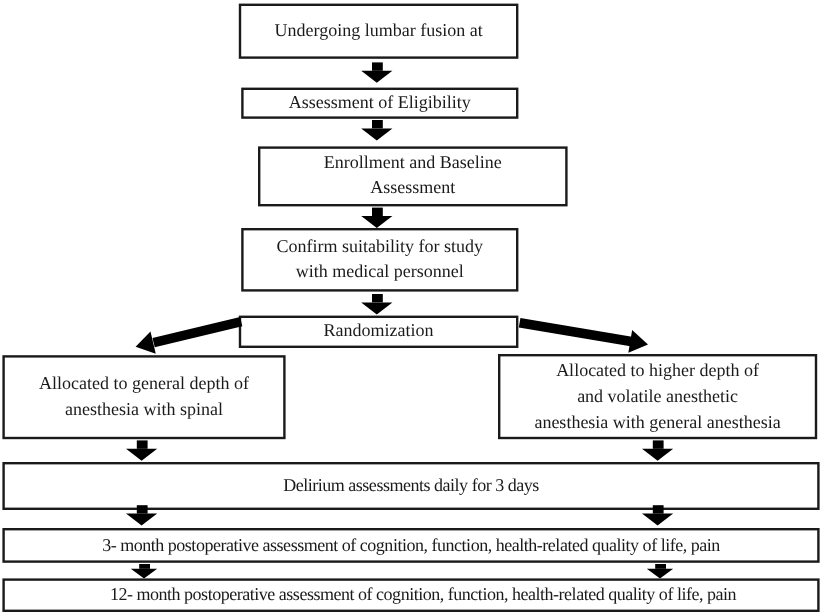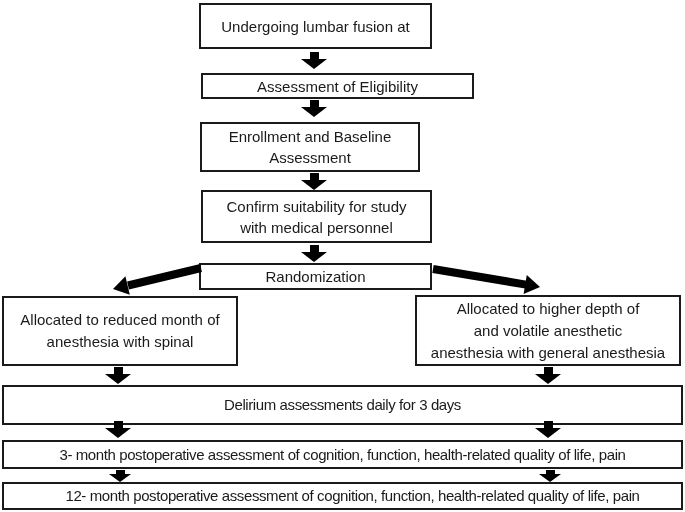--- a/index.html
+++ b/index.html
@@ -16,27 +16,28 @@
     box-sizing:border-box;
     border:2px solid #1a1a1a;
     background:#ffffff;
     display:flex;
     flex-direction:column;
     justify-content:center;
     align-items:center;
     text-align:left;
     font-size:15px;
     line-height:21px;
+    font-family:Liberation Serif, serif;
   }
   .node .ln{display:block;white-space:nowrap;}
   .wide{font-size:15px;letter-spacing:-0.4px;line-height:18px;}
   
   #n-undergoing  {left:199px;top:3px;  width:233px;height:46px;}
-  #n-eligibility {left:201px;top:73px; width:273px;height:26px;}
-  #n-enrollment  {left:200px;top:122px;width:220px;height:50px;}
+  #n-eligibility {left:201px;top:73px; width:231px;height:26px;}
+  #n-enrollment  {left:215px;top:122px;width:258px;height:50px;}
   #n-confirm     {left:201px;top:190px;width:231px;height:53px;}
   #n-randomization{left:199px;top:263px;width:233px;height:27px;}
   #n-alloc-reduced{left:2px; top:296px;width:236px;height:70px;line-height:22px;}
   #n-alloc-higher {left:415px;top:295px;width:266px;height:71px;line-height:22px;}
   #n-delirium    {left:2px;top:385px;width:681px;height:40px;}
   #n-three-month {left:2px;top:440px;width:681px;height:29px;}
   #n-twelve-month{left:2px;top:482px;width:681px;height:28px;padding-left:20px;}
   
   .varrow{position:absolute;width:26px;}
   .varrow .stem{width:9px;height:7px;background:#000;margin:0 auto;}
@@ -109,21 +110,21 @@
   <svg class="diag" id="d-left" width="108" height="38" viewBox="0 0 108 38">
     <line x1="99" y1="10" x2="26" y2="27.5" stroke="#000" stroke-width="8"></line>
     <polygon points="11,31 23.4,18.3 27.8,36.7" fill="#000"></polygon>
   </svg>
   <svg class="diag" id="d-right" width="115" height="38" viewBox="0 0 115 38">
     <line x1="3" y1="11" x2="96" y2="26.6" stroke="#000" stroke-width="8"></line>
     <polygon points="110,29 93.6,35.9 96.8,17.1" fill="#000"></polygon>
   </svg>
 
   <div class="node" id="n-alloc-reduced">
-    <span class="ln">Allocated to reduced month of</span>
+    <span class="ln">Allocated to general depth of</span>
     <span class="ln">anesthesia with spinal</span>
   </div>
 
   <div class="node" id="n-alloc-higher">
     <span class="ln">Allocated to higher depth of</span>
     <span class="ln">and volatile anesthetic</span>
     <span class="ln">anesthesia with general anesthesia</span>
   </div>
 
   <div class="varrow" id="a-5">

